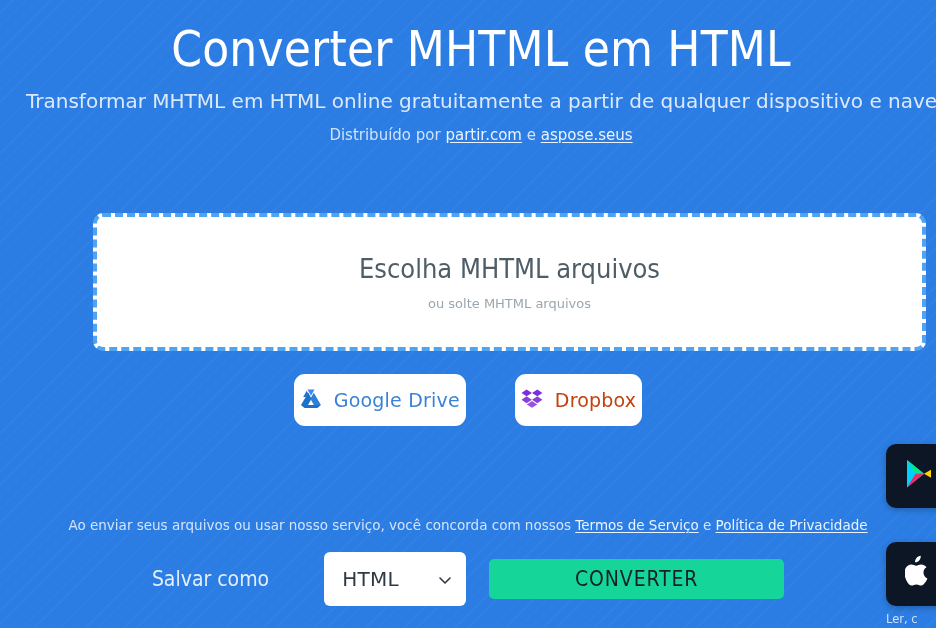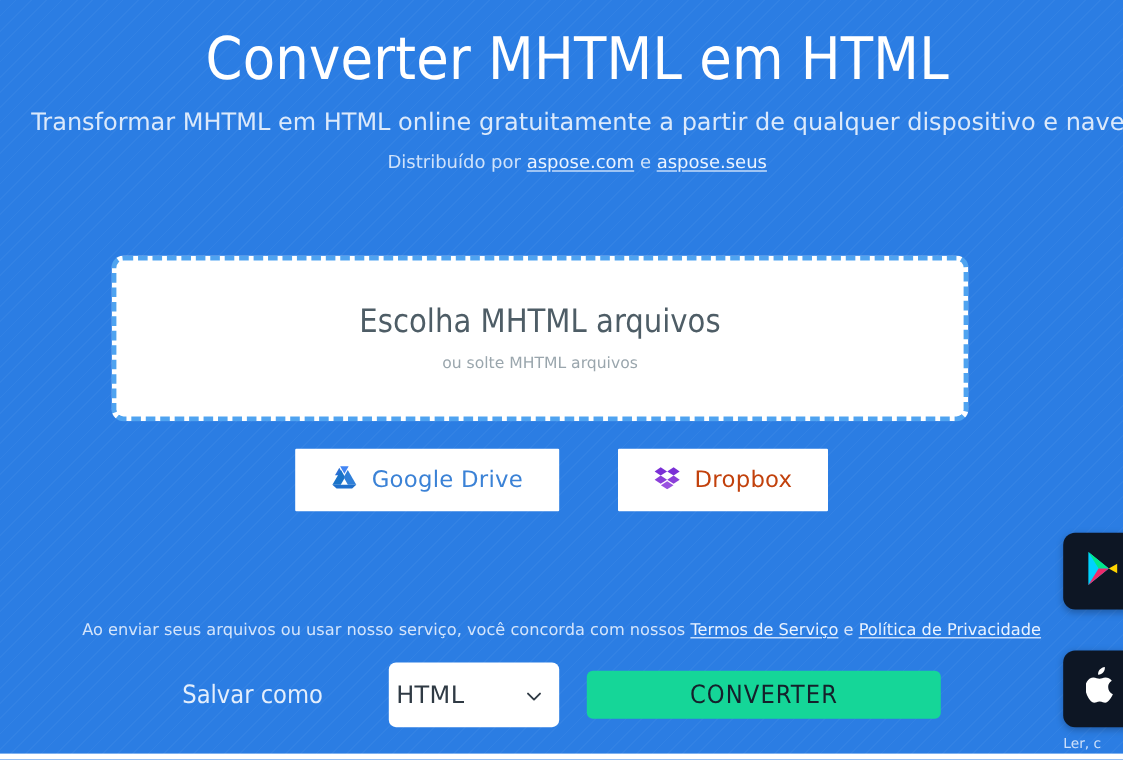--- a/index.html
+++ b/index.html
@@ -84,21 +84,21 @@
     color: #eaf3ff;
     text-decoration: underline;
     text-underline-offset: 2px;
   }
 
   
   .dropzone {
     position: absolute;
     left: 93px;
     top: 213px;
-    width: 714px;
+    width: 833px;
     height: 138px;
     background: #ffffff;
     border: 4px dashed #4fa3f0;
     border-radius: 10px;
     display: flex;
     flex-direction: column;
     align-items: center;
     justify-content: center;
     cursor: pointer;
   }
@@ -126,25 +126,25 @@
     width: 936px;
     display: flex;
     justify-content: center;
     gap: 49px;
   }
 
   .cloud-btn {
     height: 52px;
     background: #ffffff;
     border: none;
-    border-radius: 1px;
+    border-radius: 11px;
     display: flex;
     align-items: center;
     gap: 12px;
-    padding: 0 30px;
+    padding: 0 6px;
     cursor: pointer;
     font-family: inherit;
   }
 
   .cloud-btn .label {
     font-size: 19px;
     font-weight: 400;
     letter-spacing: 0.2px;
     white-space: nowrap;
   }
@@ -193,21 +193,21 @@
   }
 
   .format-select {
     position: relative;
     width: 142px;
     height: 54px;
     background: #ffffff;
     border-radius: 6px;
     display: flex;
     align-items: center;
-    padding: 0 14px 0 6px;
+    padding: 0 14px 0 18px;
     cursor: pointer;
   }
 
   .format-value {
     font-size: 20px;
     color: #2f3a44;
     letter-spacing: 0.3px;
   }
 
   .chevron {
@@ -267,21 +267,21 @@
 <body>
 
 <div class="page">
 
   <div class="hero">
     <h1 class="hero-title">Converter MHTML em HTML</h1>
 
     <p class="hero-sub">Transformar MHTML em HTML online gratuitamente a partir de qualquer dispositivo e navegador</p>
 
     <p class="hero-credit">
-      <span>Distribuído por </span><a href="#">aspose.com</a><span> e </span><a href="#">aspose.seus</a>
+      <span>Distribuído por </span><a href="#">partir.com</a><span> e </span><a href="#">aspose.seus</a>
     </p>
   </div>
 
   <div class="dropzone">
     <div class="dropzone-title">Escolha MHTML arquivos</div>
     <div class="dropzone-sub">ou solte MHTML arquivos</div>
   </div>
 
   <div class="cloud-row">
 

